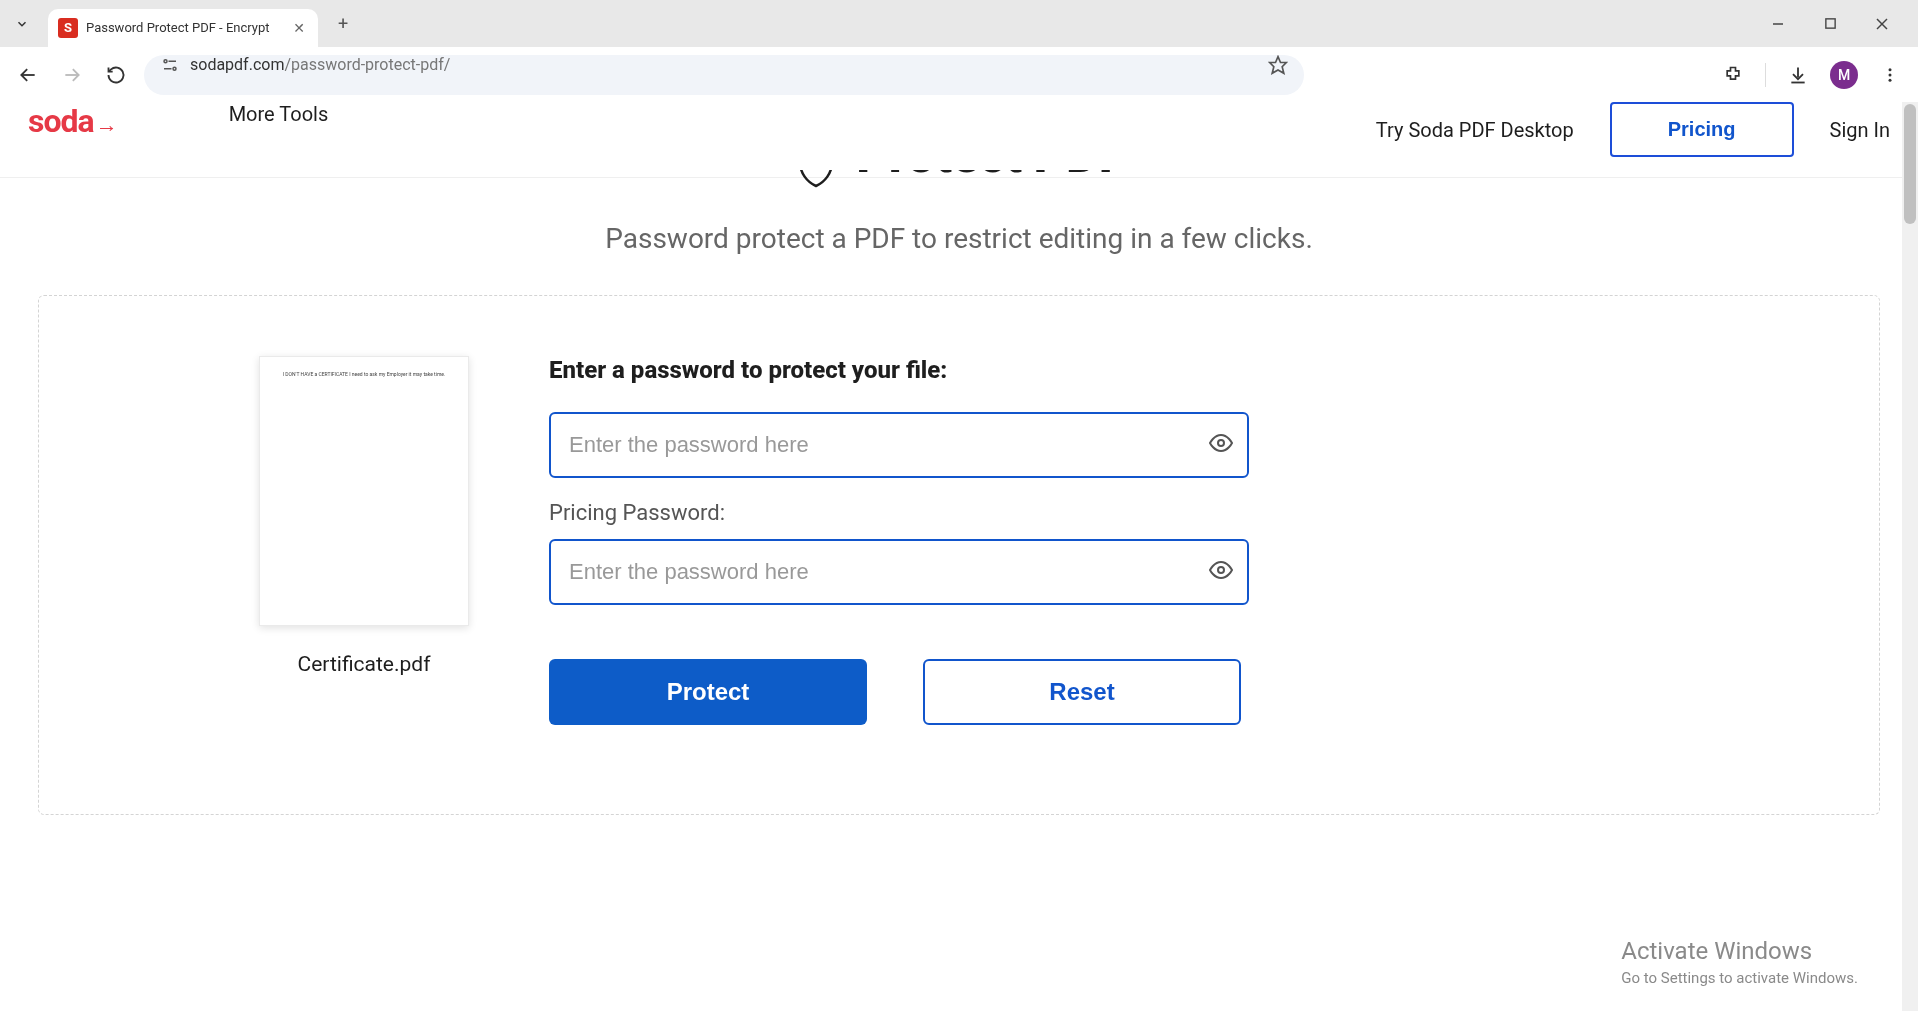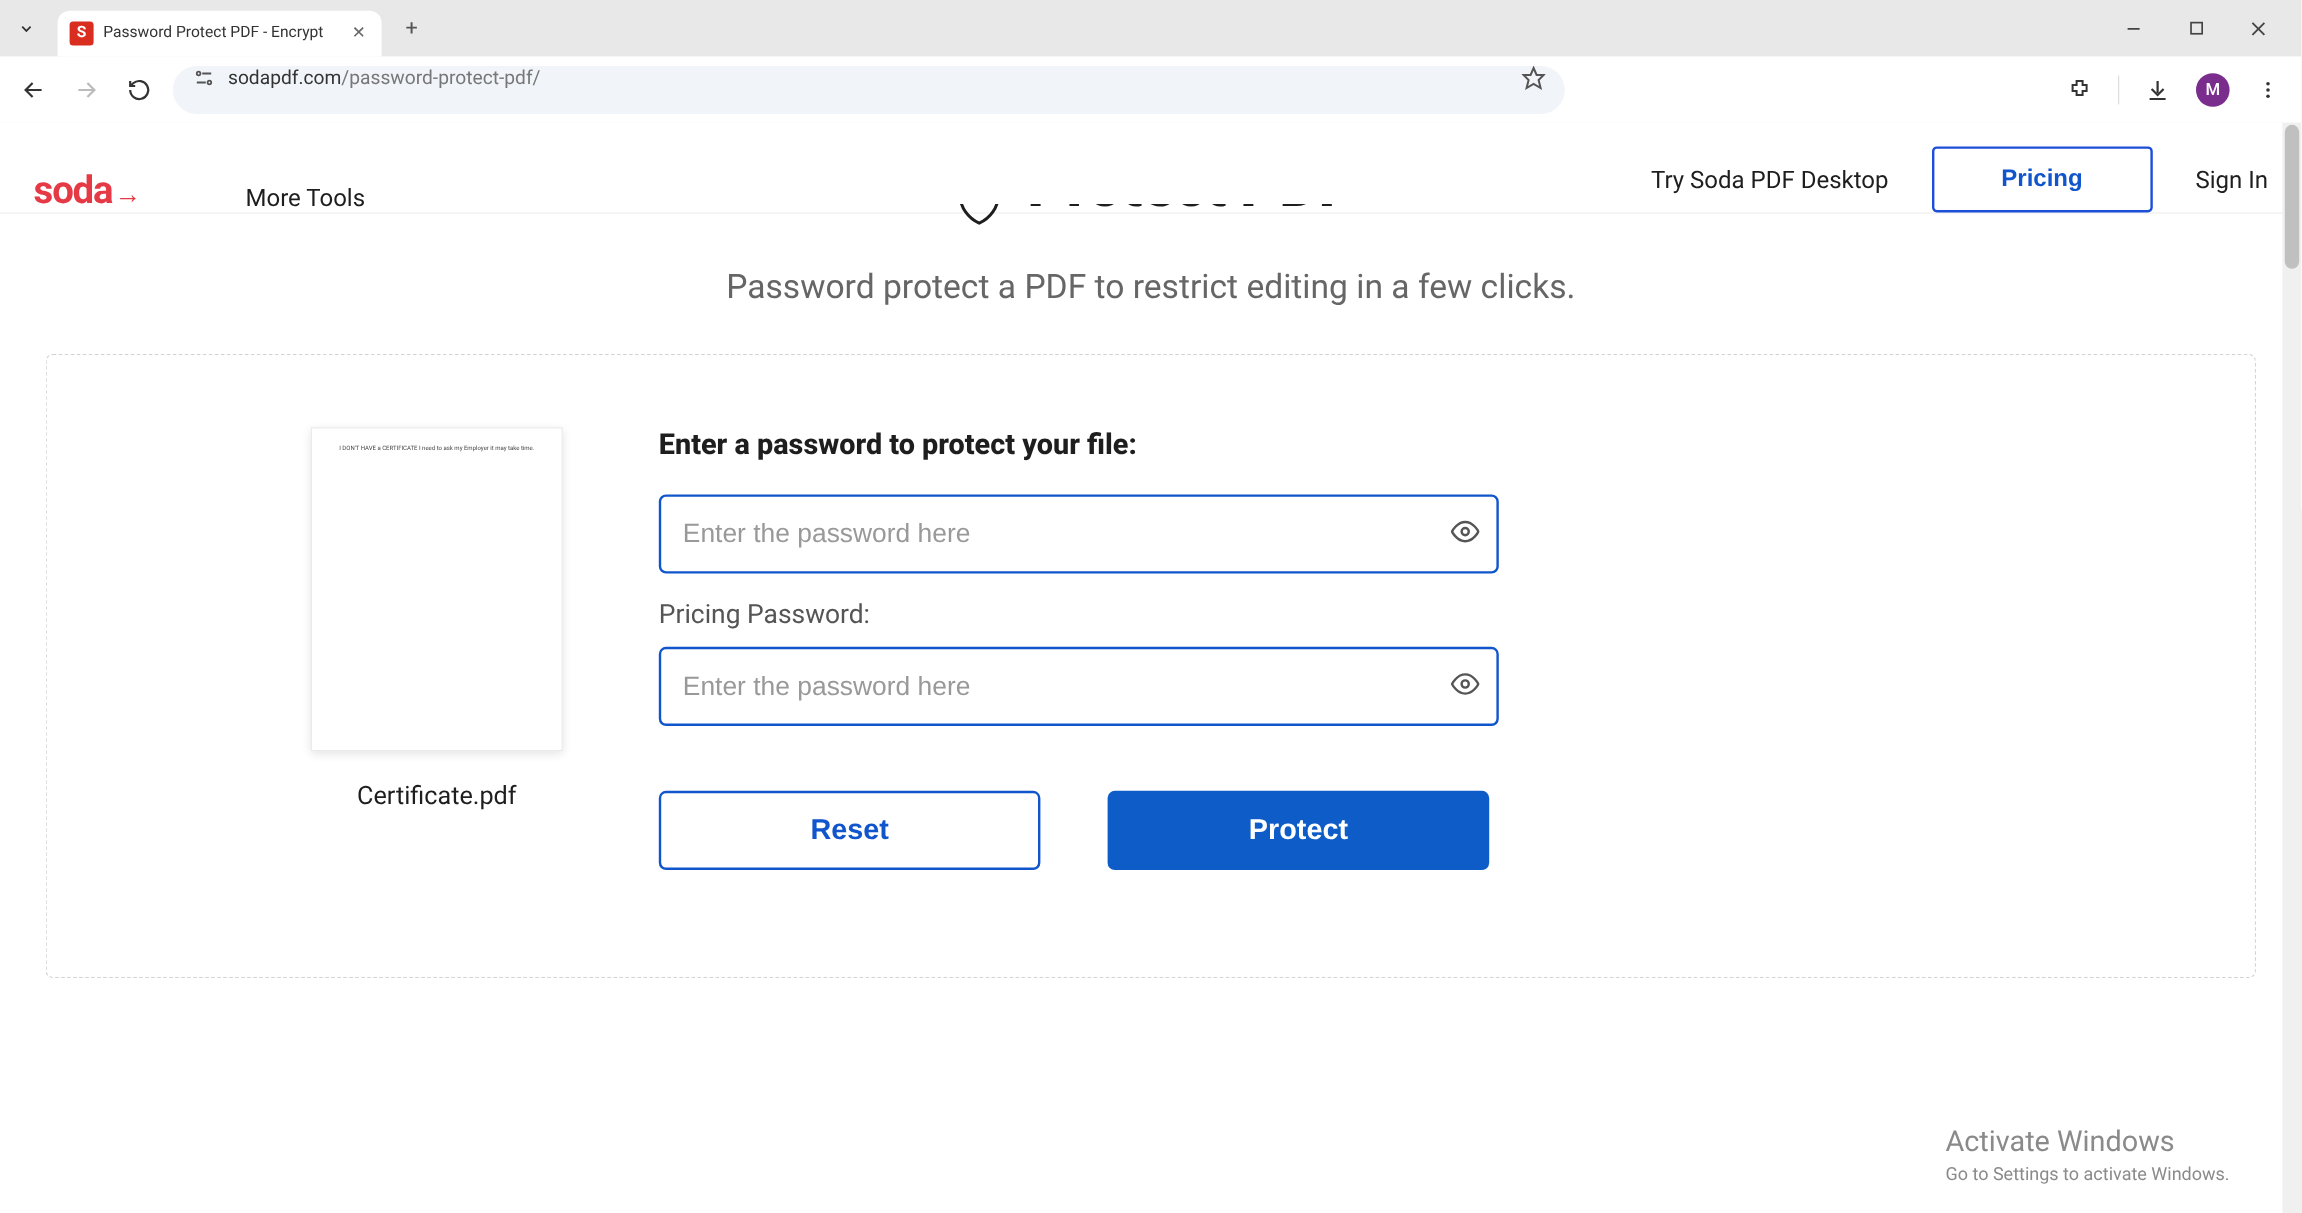--- a/index.html
+++ b/index.html
@@ -27,24 +27,24 @@
     .url-text .path { color: #777; }
     .nav-right { display: flex; align-items: center; gap: 16px; margin-left: auto; }
     .sep { width: 1px; height: 24px; background: #ddd; }
     .avatar { width: 28px; height: 28px; border-radius: 50%; background: #7b2d8e; color: #fff; display: flex; align-items: center; justify-content: center; font-size: 14px; font-weight: 500; }
     
     
     .page { background: #fff; height: calc(1011px - 102px); position: relative; overflow: hidden; }
     .page-scroll { position: absolute; right: 0; top: 0; bottom: 0; width: 16px; background: #f0f0f0; }
     .scroll-thumb { position: absolute; right: 2px; top: 2px; width: 12px; height: 120px; background: #c0c0c0; border-radius: 6px; }
     
-    .header-nav { display: flex; align-items: flex-end; height: 76px; padding: 0 28px; border-bottom: 1px solid #efefef; }
+    .header-nav { display: flex; align-items: flex-start; height: 76px; padding: 0 28px; border-bottom: 1px solid #efefef; }
     .logo { display: flex; align-items: baseline; color: #e63946; font-size: 32px; font-weight: 700; letter-spacing: -1px; }
     .logo-arrow { font-size: 22px; margin-left: 2px; }
-    .nav-link { font-size: 20px; color: #1e1e1e; margin-left: 88px; cursor: pointer; }
+    .nav-link { font-size: 20px; color: #1e1e1e; margin-left: 112px; cursor: pointer; }
     .header-right { margin-left: auto; display: flex; align-items: center; gap: 36px; }
     .try-desktop { font-size: 20px; color: #1e1e1e; cursor: pointer; }
     .pricing-btn { border: 2px solid #1d4ed8; color: #1155cc; font-size: 20px; font-weight: 600; padding: 14px 56px; border-radius: 4px; cursor: pointer; background: #fff; }
     .signin { font-size: 20px; color: #1e1e1e; cursor: pointer; }
     
     .hero { text-align: center; padding-top: 0; }
     .hero-title-row { display: flex; align-items: center; justify-content: center; gap: 16px; margin-top: -8px; overflow: hidden; height: 28px; }
     .shield-icon { width: 48px; height: 48px; position: relative; margin-top: -36px; }
     .shield-svg { width: 48px; height: 48px; }
     .hero-title { font-size: 52px; font-weight: 800; color: #1e1e1e; margin-top: -60px; letter-spacing: -1px; }
@@ -230,22 +230,22 @@
           <input type="password" class="pw-input" placeholder="Enter the password here" style="">
           <div class="eye-btn">
             <svg width="24" height="24" viewBox="0 0 24 24" fill="none" stroke="#555" stroke-width="2">
                 <path d="M1 12s4-8 11-8 11 8 11 8-4 8-11 8-11-8-11-8z"></path>
                 <circle cx="12" cy="12" r="3"></circle>
               </svg>
           </div>
         </div>
 
         <div class="btn-row">
+          <button class="btn btn-primary">Protect</button>
           <button class="btn btn-outline">Reset</button>
-          <button class="btn btn-primary">Protect</button>
         </div>
       </div>
     </div>
   </div>
 
   <div class="watermark">
     <div class="wm1">Activate Windows</div>
     <div class="wm2">Go to Settings to activate Windows.</div>
   </div>
 </div>

